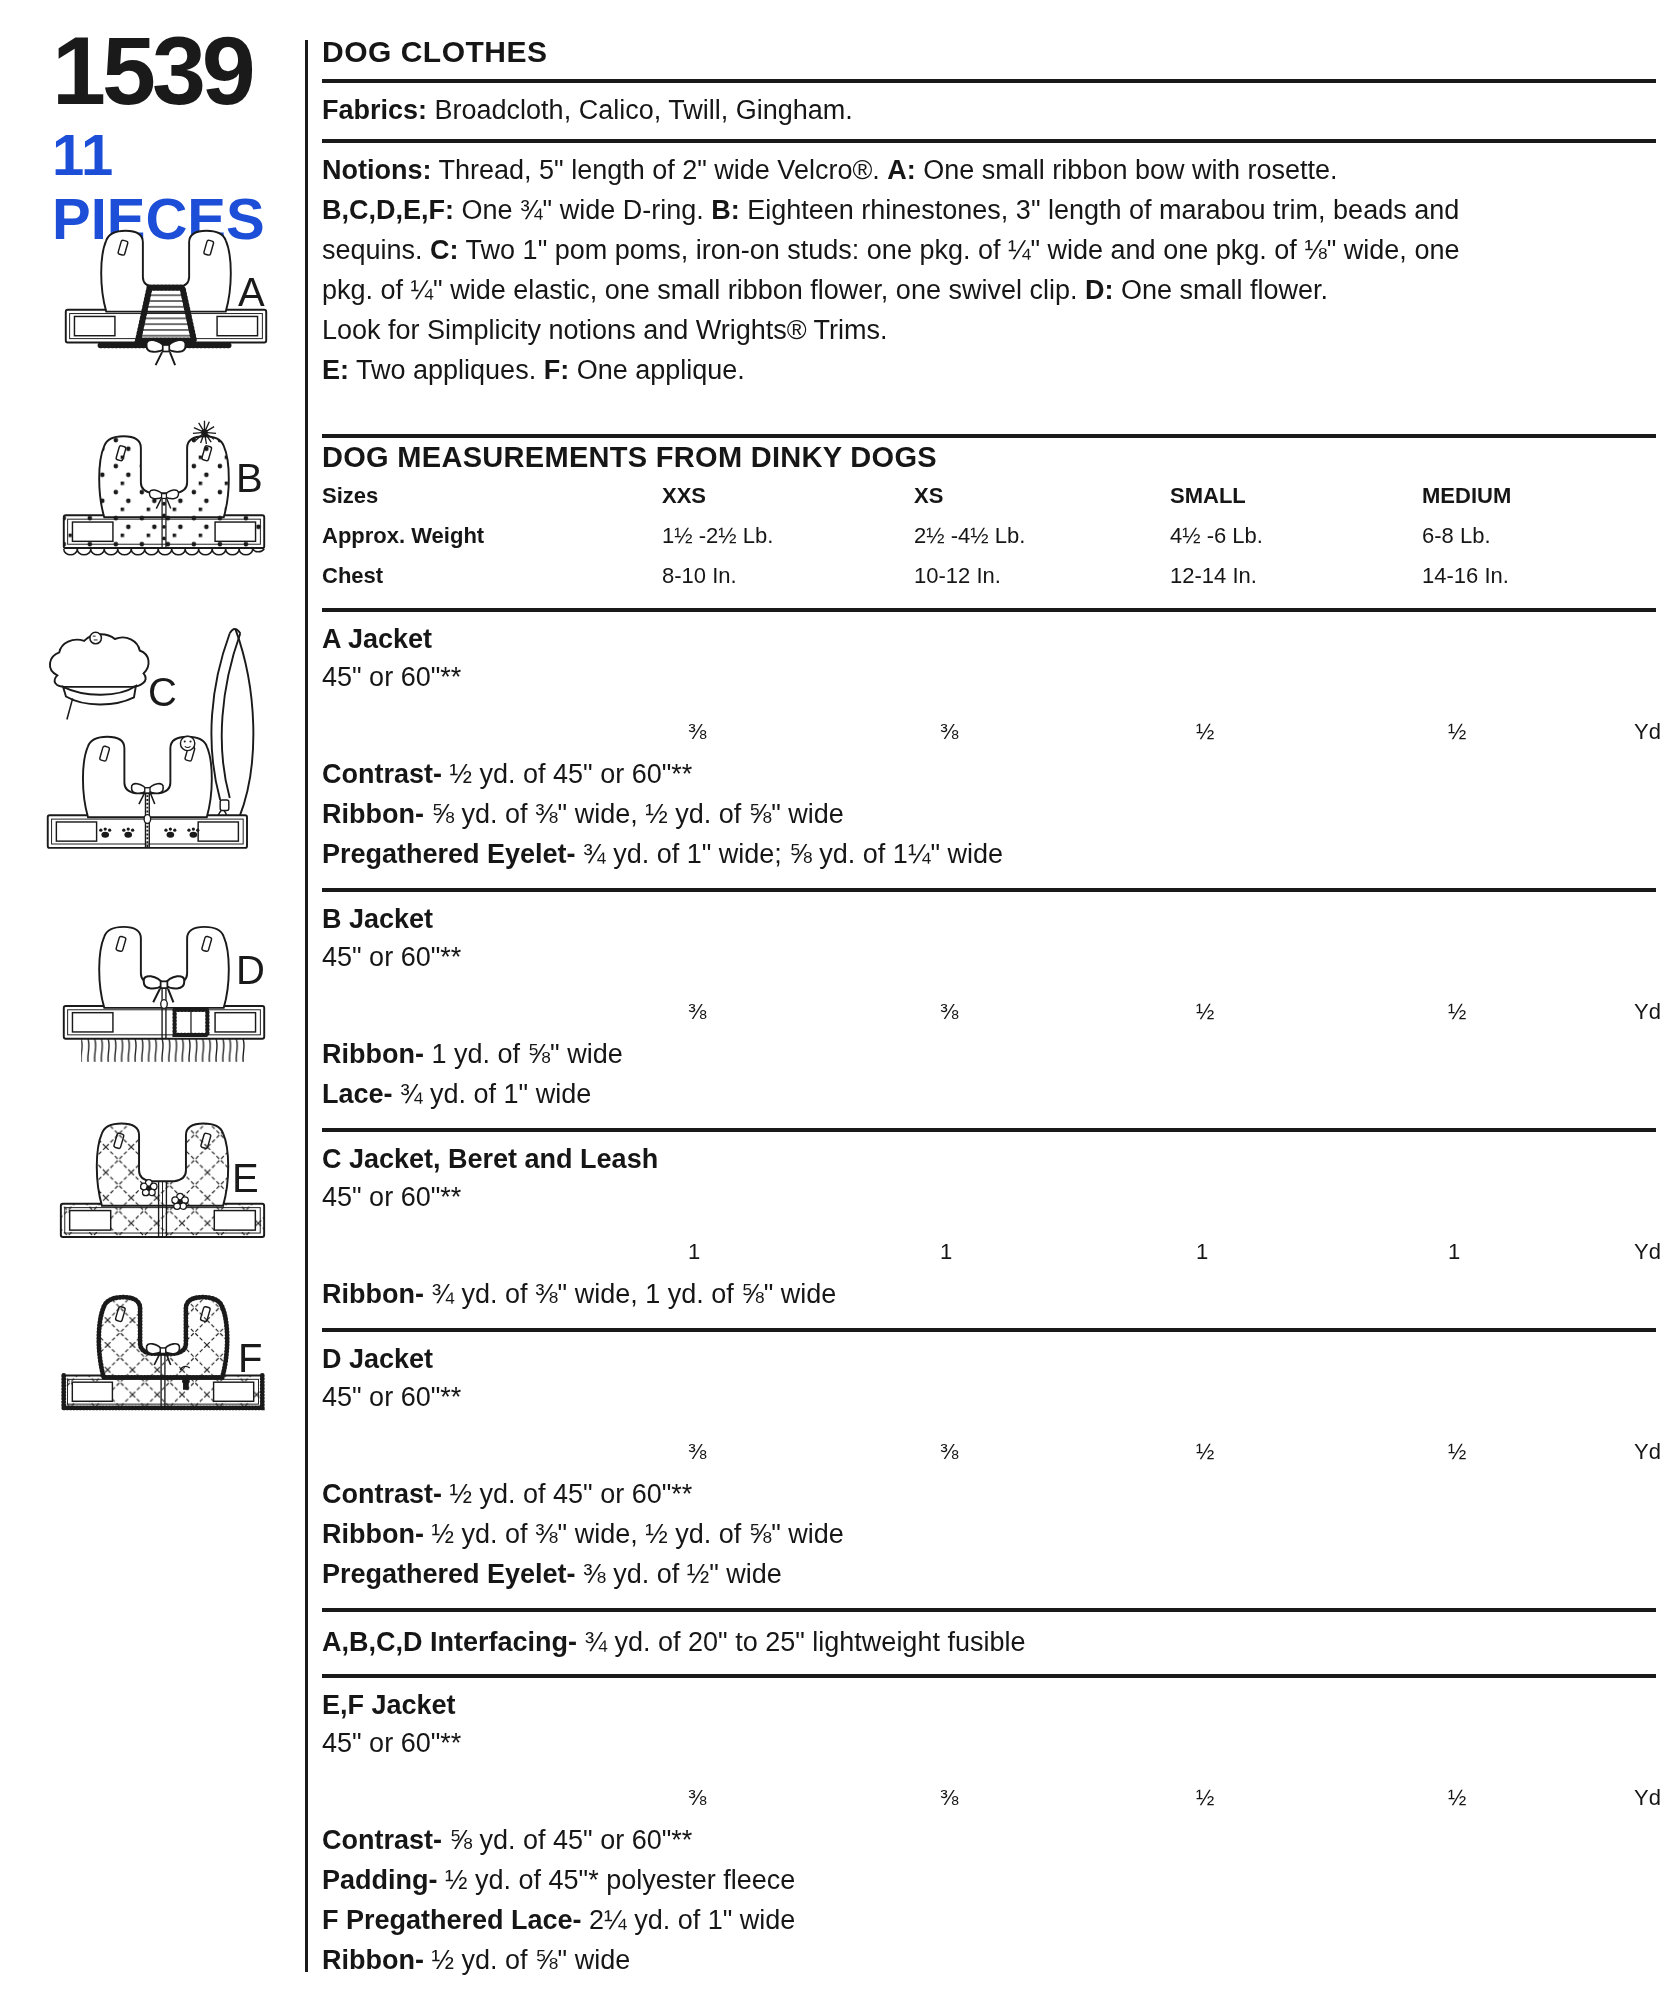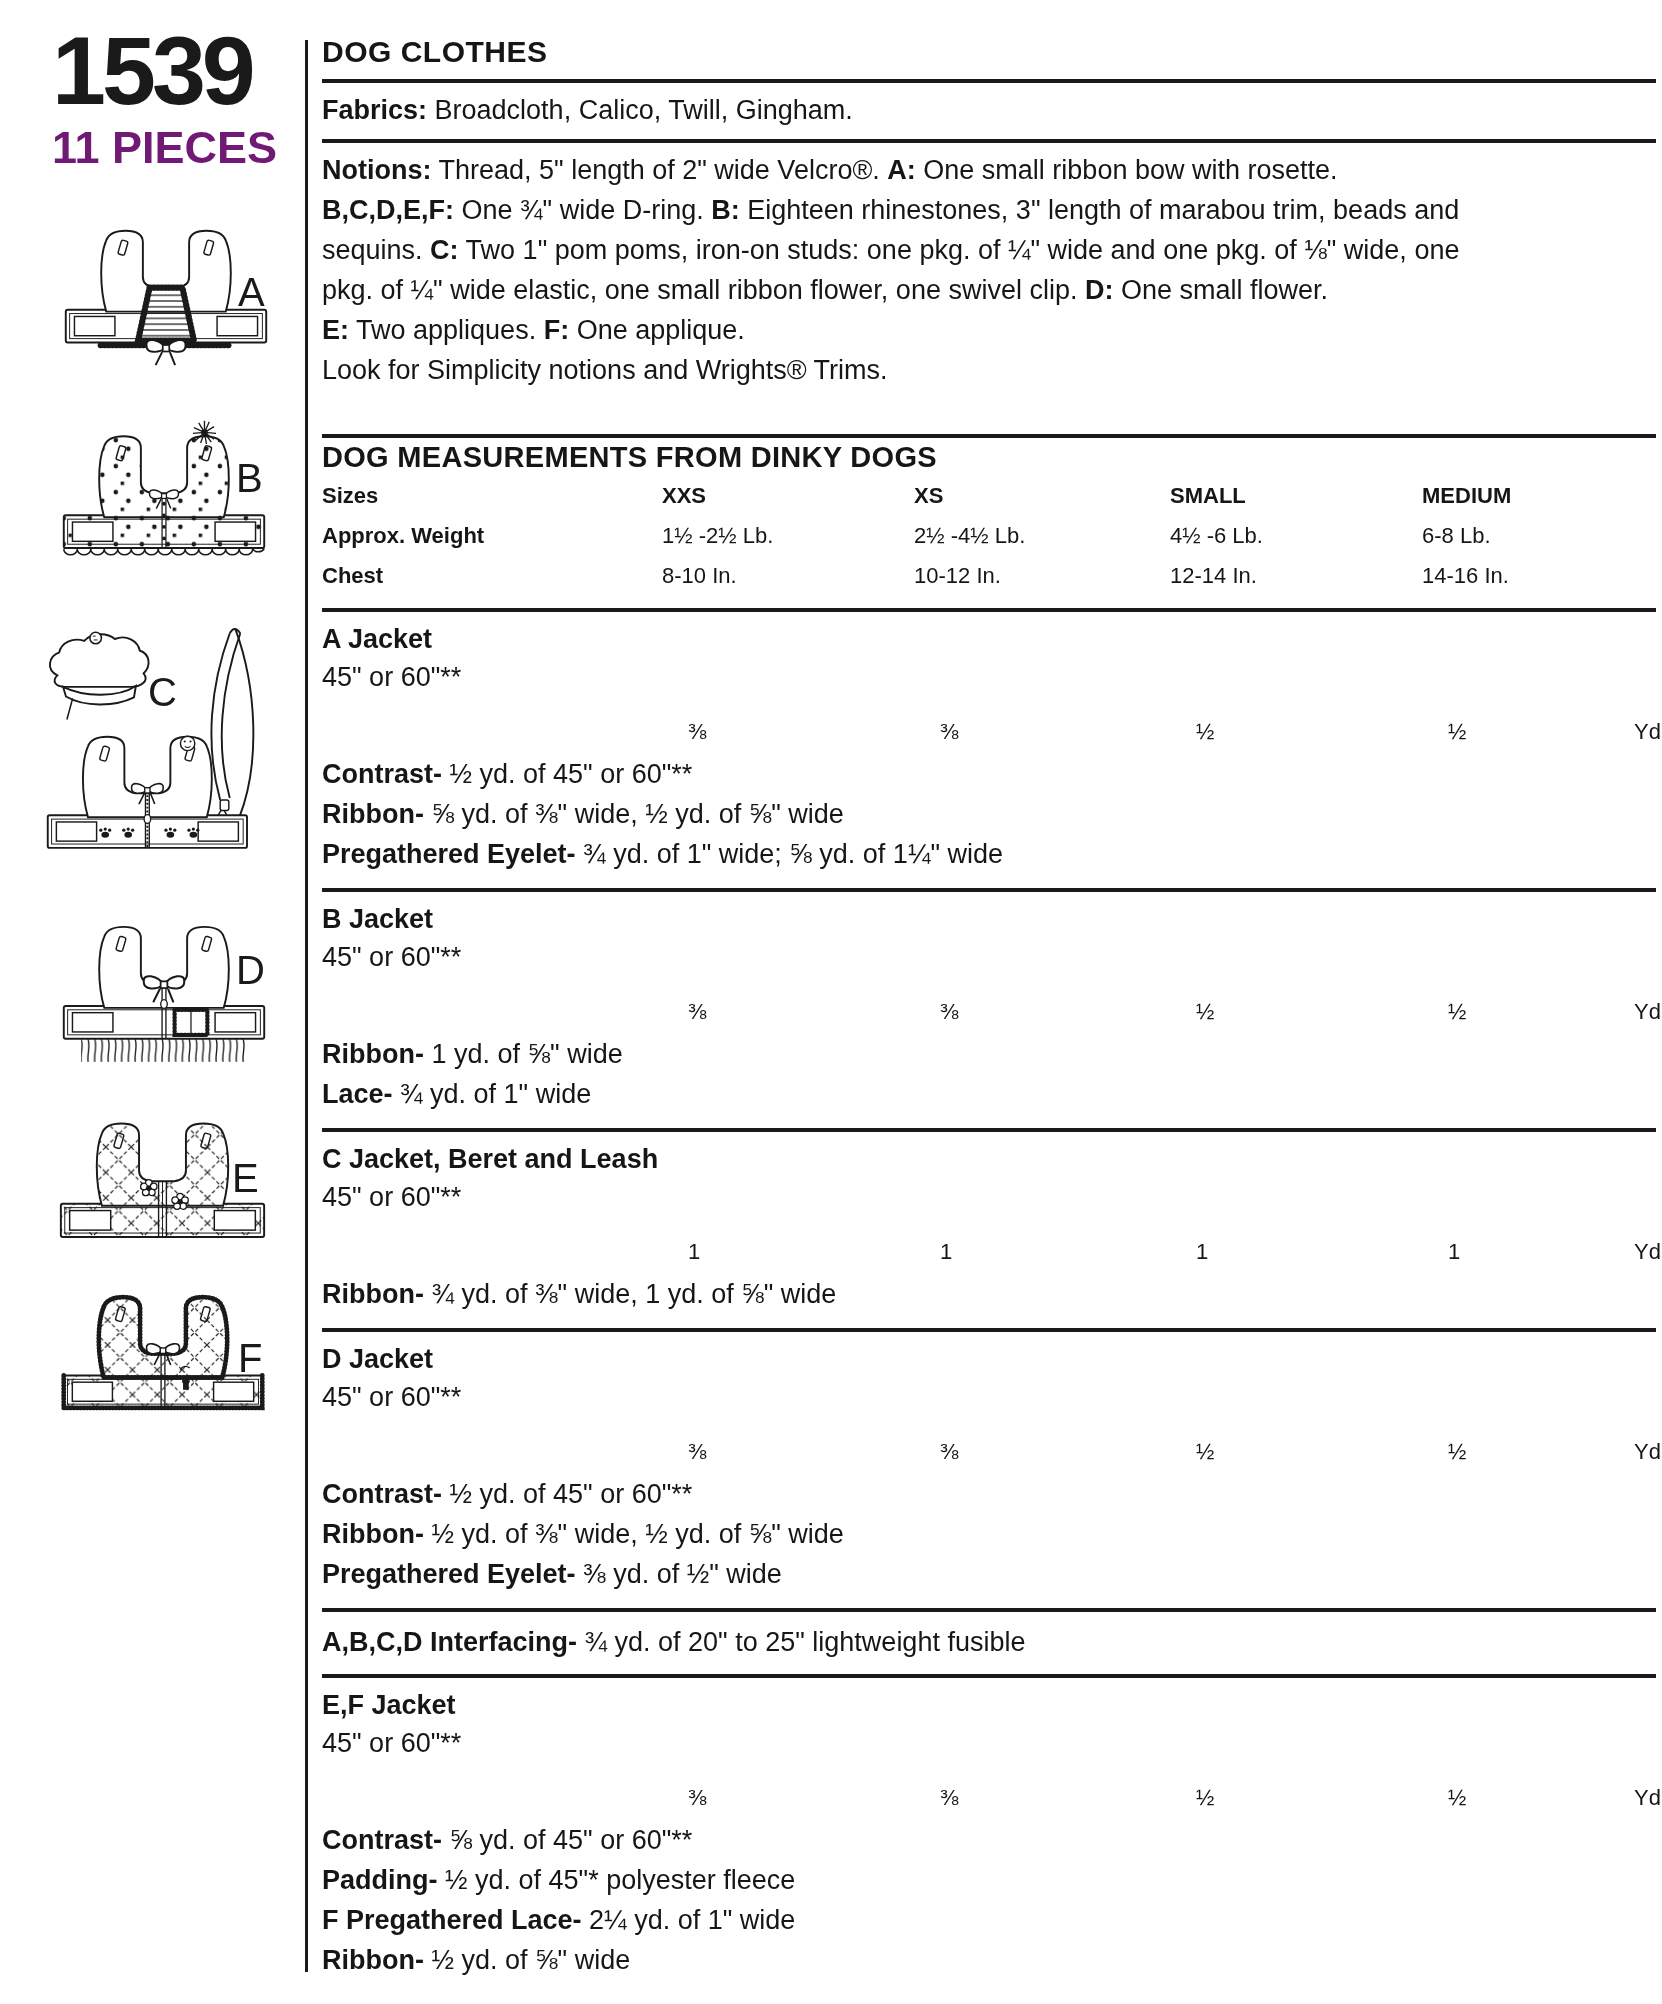--- a/index.html
+++ b/index.html
@@ -3,21 +3,21 @@
 <meta charset="utf-8">
 <style>
   html,body{margin:0;padding:0;background:#ffffff;}
   body{
     width:1662px;height:2004px;position:relative;overflow:hidden;
     font-family:"Liberation Sans", sans-serif;color:#161616;
     -webkit-font-smoothing:antialiased;
   }
   .brand{position:absolute;left:52px;top:22px;width:250px;}
   .pattern-number{font-size:97px;font-weight:700;letter-spacing:-4px;line-height:1.0;color:#1a1a1a;}
-  .pieces-count{font-size:45px;font-weight:700;letter-spacing:0px;line-height:1.1;margin-top:4px;color:#701a75;}
+  .pieces-count{font-size:58px;font-weight:700;letter-spacing:0px;line-height:1.1;margin-top:4px;color:#1d4ed8;}
   .vdivider{position:absolute;left:305px;top:40px;width:3px;height:1932px;background:#1a1a1a;}
   .illus{position:absolute;}
   .view-label{position:absolute;font-size:40px;font-weight:400;color:#1a1a1a;}
   .content{position:absolute;left:322px;top:34px;width:1334px;}
   .doc-title{font-size:30px;font-weight:700;letter-spacing:.5px;line-height:1.2;}
   .rule{border:none;border-top:4px solid #1a1a1a;margin:9px 0 7px 0;}
   .body-line{font-size:27px;line-height:40px;white-space:nowrap;}
   .body-line b{font-weight:700;}
   .fabrics-line{font-size:27px;line-height:40px;}
   .notions-gap{height:44px;}
@@ -228,22 +228,22 @@
   <div class="fabrics-line">
     <b>Fabrics:</b><span> Broadcloth, Calico, Twill, Gingham.</span>
   </div>
   <div class="rule"></div>
 
   <div>
       <div class="body-line"><b>Notions:</b><span> Thread, 5" length of 2" wide Velcro®. </span><b>A:</b><span> One small ribbon bow with rosette.</span></div>
       <div class="body-line"><b>B,C,D,E,F:</b><span> One ¾" wide D-ring. </span><b>B:</b><span> Eighteen rhinestones, 3" length of marabou trim, beads and</span></div>
       <div class="body-line"><span>sequins. </span><b>C:</b><span> Two 1" pom poms, iron-on studs: one pkg. of ¼" wide and one pkg. of ⅛" wide, one</span></div>
       <div class="body-line"><span>pkg. of ¼" wide elastic, one small ribbon flower, one swivel clip. </span><b>D:</b><span> One small flower.</span></div>
+      <div class="body-line"><span>Look for Simplicity notions and Wrights® Trims.</span></div>
       <div class="body-line"><b>E:</b><span> Two appliques. </span><b>F:</b><span> One applique.</span></div>
-      <div class="body-line"><span>Look for Simplicity notions and Wrights® Trims.</span></div>
     </div>
 
   <div class="notions-gap"></div>
 
   <div class="meas-block">
     <div class="meas-title">DOG MEASUREMENTS FROM DINKY DOGS</div>
     <div class="grid">
       <div class="c b">Sizes</div>
       <div class="c b">XXS</div>
       <div class="c b">XS</div>

